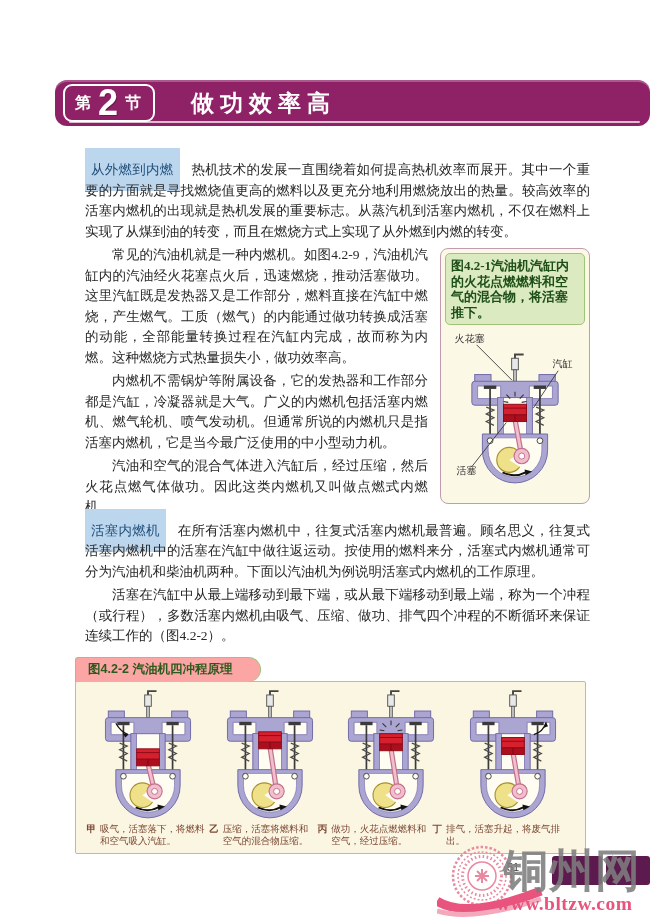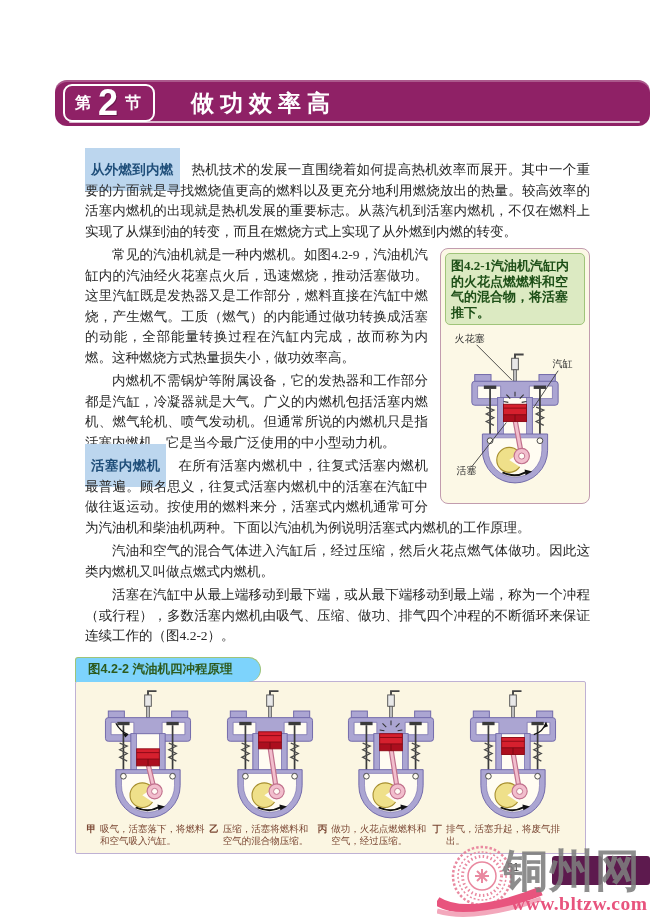--- a/index.html
+++ b/index.html
@@ -14,31 +14,31 @@
           margin-left:8px;padding:1px 12px 1px 10px;height:32px;}
   .sec-pre,.sec-suf{color:#fff;font-size:16px;font-weight:bold;font-family:"Liberation Sans",sans-serif;}
   .sec-num{color:#fff;font-size:36px;font-weight:bold;line-height:30px;
           font-family:"Liberation Sans",sans-serif;text-shadow:1px 1px 0 rgba(0,0,0,.25);}
   .sec-title{color:#fff;font-size:23px;font-weight:bold;letter-spacing:6px;margin:0 0 0 36px;
           font-family:"Liberation Sans",sans-serif;}
   
   .content{position:absolute;left:85px;top:160px;width:505px;}
   .para{font-size:13.5px;line-height:20.5px;color:#272727;text-align:justify;margin:0 0 3px 0;}
   .indent{text-indent:2em;}
-  .hl{background:#BCD6EE;color:#1F4E79;font-weight:bold;padding:14px 6px;margin-right:12px;
+  .hl{background:#BCD6EE;color:#1F4E79;font-weight:normal;padding:14px 6px;margin-right:12px;
       font-family:"Liberation Sans",sans-serif;}
   
   .fig1{float:right;width:150px;margin:2px 0 6px 12px;border:1.5px solid #C29CAE;border-radius:8px;
         background:#FCF8E6;padding:4px;box-sizing:border-box;}
   .green-cap{background:#DCEAC2;border:1px solid #9FC479;border-radius:5px;padding:4px 5px;
         font-size:13px;line-height:15.5px;color:#1D4F17;font-weight:bold;}
   .fig1-diagram{padding-top:2px;text-align:center;}
   
   .fig2{clear:both;margin-top:9px;margin-left:-10px;width:511px;}
-  .fig2-tab{display:inline-block;position:relative;top:1px;background:#7dd3fc;border:1px solid #9FC479;
+  .fig2-tab{display:inline-block;position:relative;top:1px;background:#fca5a5;border:1px solid #9FC479;
         border-bottom:none;border-radius:4px 16px 16px 0;padding:3px 28px 4px 12px;font-size:12.5px;
         font-weight:bold;color:#2C5A1D;font-family:"Liberation Sans",sans-serif;}
   .fig2-box{border:1.5px solid #BFB1D4;background:#FBF6E2;border-radius:2px;padding:6px 2px 6px 2px;}
   .engines{display:flex;justify-content:space-evenly;align-items:flex-end;}
   .captions{display:flex;justify-content:space-evenly;margin-top:2px;padding:0 4px;}
   .cap-item{display:flex;gap:4px;font-size:9.5px;line-height:12px;color:#7A4632;}
   .cap-label{font-weight:bold;flex:none;}
   .cap-1{width:118px}.cap-2{width:104px}.cap-3{width:110px}.cap-4{width:142px}
   svg text{font-family:"Liberation Sans",sans-serif;}
   .fig-label{font-size:10.5px;fill:#333;}
@@ -47,21 +47,21 @@
   .rod-i{stroke:#F2BECD;stroke-width:3;stroke-linecap:round;fill:none;}
   
   .footer-area{position:absolute;left:435px;top:845px;width:215px;height:75px;}
   .dark-block{position:absolute;background:#5D1A4E;border-radius:3px;}
   .db1{left:117px;top:11px;width:50px;height:29px;}
   .db2{left:171px;top:11px;width:44px;height:29px;}
   .page-num{position:absolute;left:72px;top:16px;font-size:11px;color:#3A3A3A;
         font-family:"Liberation Sans",sans-serif;}
   .wm-name{position:absolute;left:68px;top:-4px;font-size:45px;font-weight:bold;letter-spacing:1px;
         color:rgba(125,125,125,0.88);font-family:"Liberation Sans",sans-serif;white-space:nowrap;}
-  .wm-url{position:absolute;left:76px;top:48px;font-size:19.5px;font-weight:bold;color:#E8547E;
+  .wm-url{position:absolute;left:61px;top:48px;font-size:19.5px;font-weight:bold;color:#E8547E;
         font-family:"Liberation Serif",serif;letter-spacing:0.5px;}
   .wm-seal{position:absolute;left:2px;top:0;}
 </style>
 </head>
 <body>
 
 <div class="page">
 
   <svg width="0" height="0" style="position:absolute" aria-hidden="true">
     <defs>
@@ -149,22 +149,22 @@
           <line class="pointer" x1="28" y1="144" x2="64" y2="98"></line>
           <text class="fig-label" x="10" y="14">火花塞</text>
           <text class="fig-label" x="112" y="40">汽缸</text>
           <text class="fig-label" x="12" y="152">活塞</text>
         </svg>
       </div>
     </figure>
 
     <p class="para indent">常见的汽油机就是一种内燃机。如图4.2-9，汽油机汽缸内的汽油经火花塞点火后，迅速燃烧，推动活塞做功。这里汽缸既是发热器又是工作部分，燃料直接在汽缸中燃烧，产生燃气。工质（燃气）的内能通过做功转换成活塞的动能，全部能量转换过程在汽缸内完成，故而称为内燃。这种燃烧方式热量损失小，做功效率高。</p>
     <p class="para indent">内燃机不需锅炉等附属设备，它的发热器和工作部分都是汽缸，冷凝器就是大气。广义的内燃机包括活塞内燃机、燃气轮机、喷气发动机。但通常所说的内燃机只是指活塞内燃机，它是当今最广泛使用的中小型动力机。</p>
+    <p class="para indent">汽油和空气的混合气体进入汽缸后，经过压缩，然后火花点燃气体做功。因此这类内燃机又叫做点燃式内燃机。</p>
     <p class="para"><span class="hl">活塞内燃机</span><span>在所有活塞内燃机中，往复式活塞内燃机最普遍。顾名思义，往复式活塞内燃机中的活塞在汽缸中做往返运动。按使用的燃料来分，活塞式内燃机通常可分为汽油机和柴油机两种。下面以汽油机为例说明活塞式内燃机的工作原理。</span></p>
-    <p class="para indent">汽油和空气的混合气体进入汽缸后，经过压缩，然后火花点燃气体做功。因此这类内燃机又叫做点燃式内燃机。</p>
     <p class="para indent">活塞在汽缸中从最上端移动到最下端，或从最下端移动到最上端，称为一个冲程（或行程），多数活塞内燃机由吸气、压缩、做功、排气四个冲程的不断循环来保证连续工作的（图4.2-2）。</p>
 
     <section class="fig2">
       <div class="fig2-tab">图4.2-2 汽油机四冲程原理</div>
       <div class="fig2-box">
         <div class="engines">
           <svg width="104" height="133" viewBox="0 0 110 140">
             <use href="#g-engine-base"></use>
             <path class="rod-o" d="M55,80 L62,109"></path>
               <path class="rod-i" d="M55,80 L62,109"></path>

